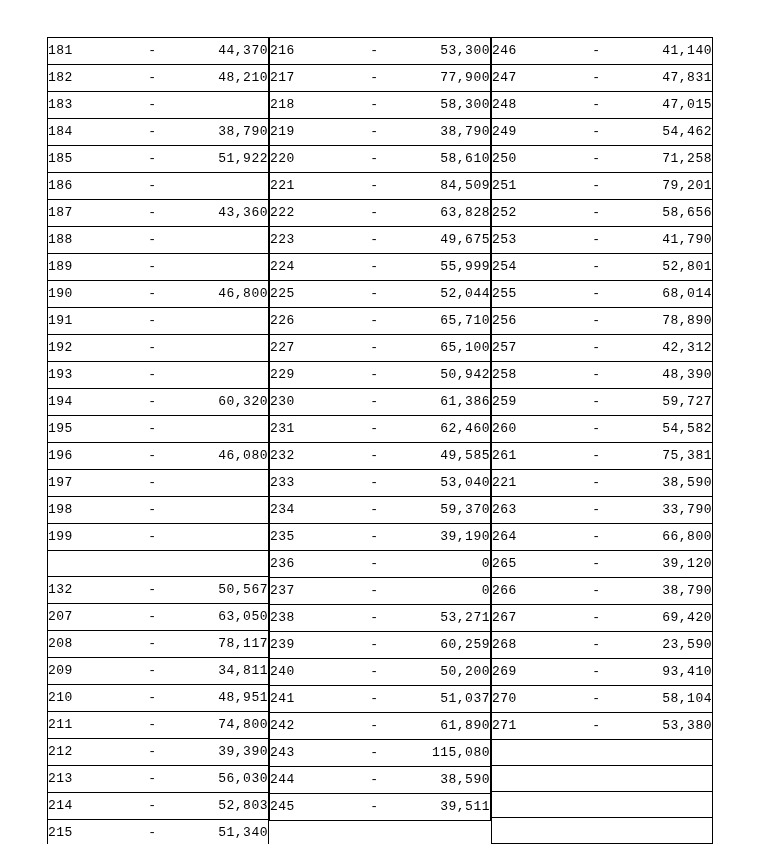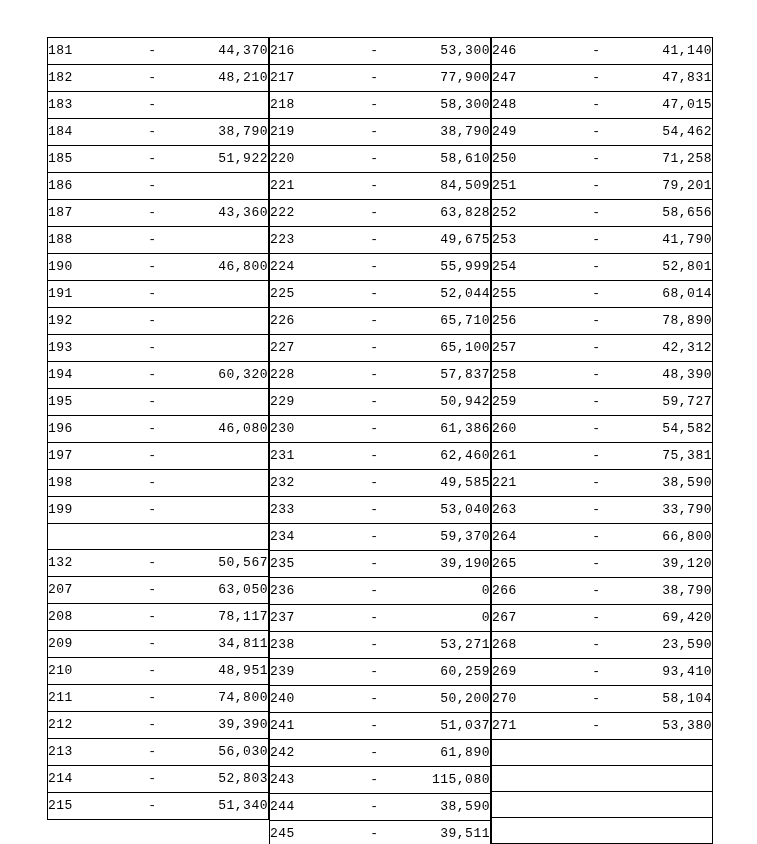--- a/index.html
+++ b/index.html
@@ -99,20 +99,25 @@
             <td class="cell-id">187</td>
             <td class="cell-dash">-</td>
             <td class="cell-value">43,360</td>
           </tr>
           <tr>
             <td class="cell-id">188</td>
             <td class="cell-dash">-</td>
             <td class="cell-value"></td>
           </tr>
           <tr>
+            <td class="cell-id">189</td>
+            <td class="cell-dash">-</td>
+            <td class="cell-value"></td>
+          </tr>
+          <tr>
             <td class="cell-id">190</td>
             <td class="cell-dash">-</td>
             <td class="cell-value">46,800</td>
           </tr>
           <tr>
             <td class="cell-id">191</td>
             <td class="cell-dash">-</td>
             <td class="cell-value"></td>
           </tr>
           <tr>
@@ -270,25 +275,20 @@
             <td class="cell-id">226</td>
             <td class="cell-dash">-</td>
             <td class="cell-value">65,710</td>
           </tr>
           <tr>
             <td class="cell-id">227</td>
             <td class="cell-dash">-</td>
             <td class="cell-value">65,100</td>
           </tr>
           <tr>
-            <td class="cell-id">228</td>
-            <td class="cell-dash">-</td>
-            <td class="cell-value">57,837</td>
-          </tr>
-          <tr>
             <td class="cell-id">229</td>
             <td class="cell-dash">-</td>
             <td class="cell-value">50,942</td>
           </tr>
           <tr>
             <td class="cell-id">230</td>
             <td class="cell-dash">-</td>
             <td class="cell-value">61,386</td>
           </tr>
           <tr>

